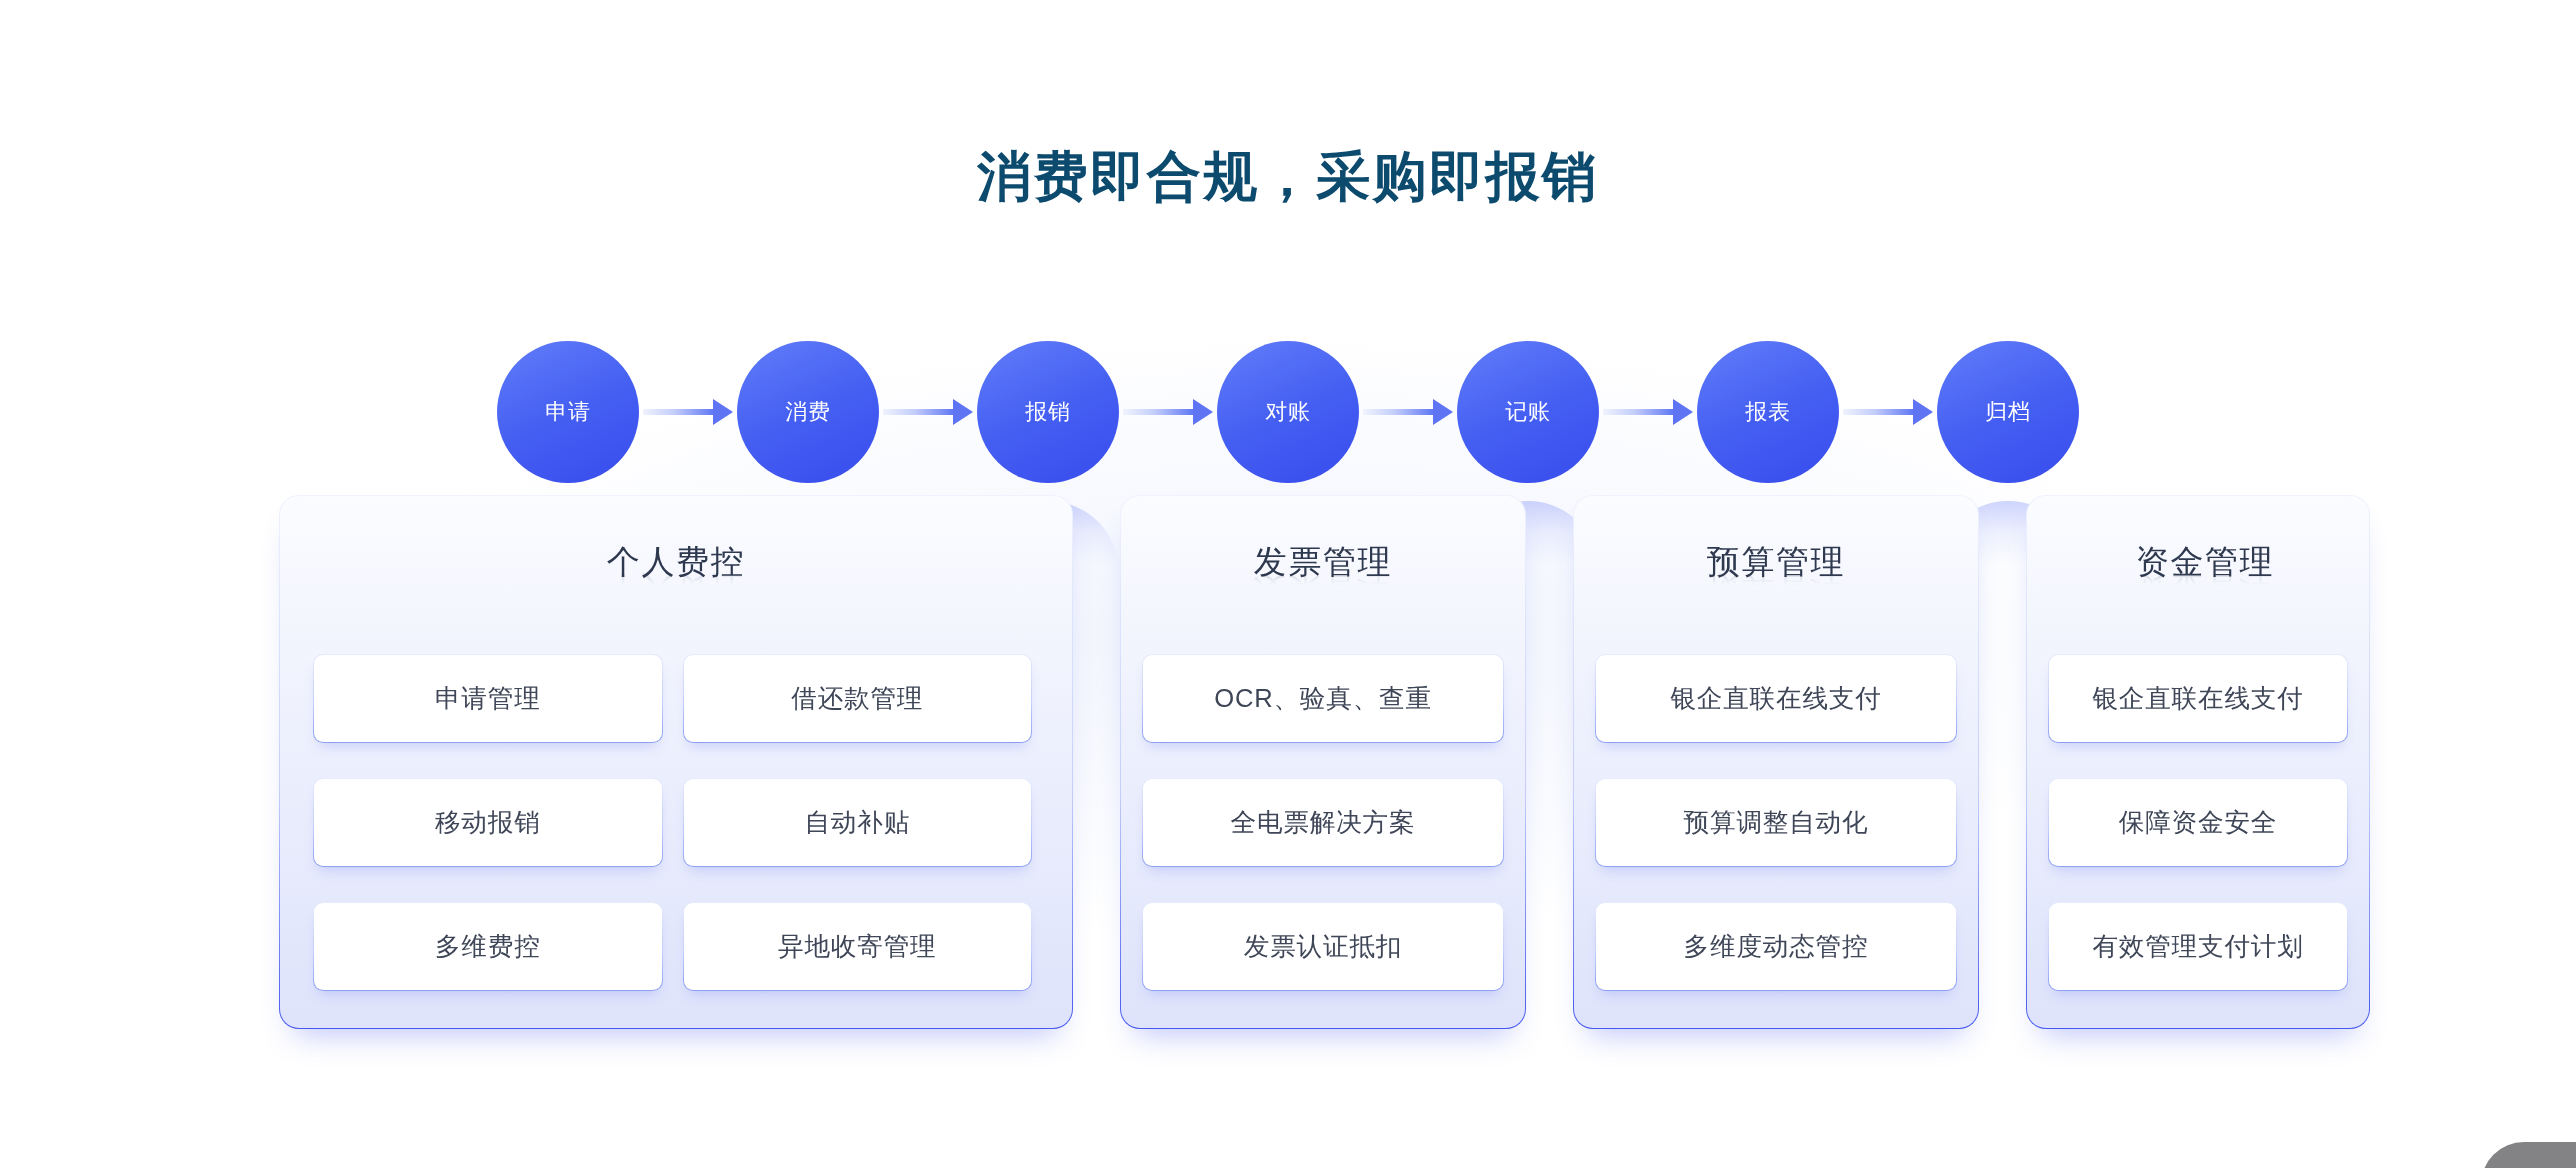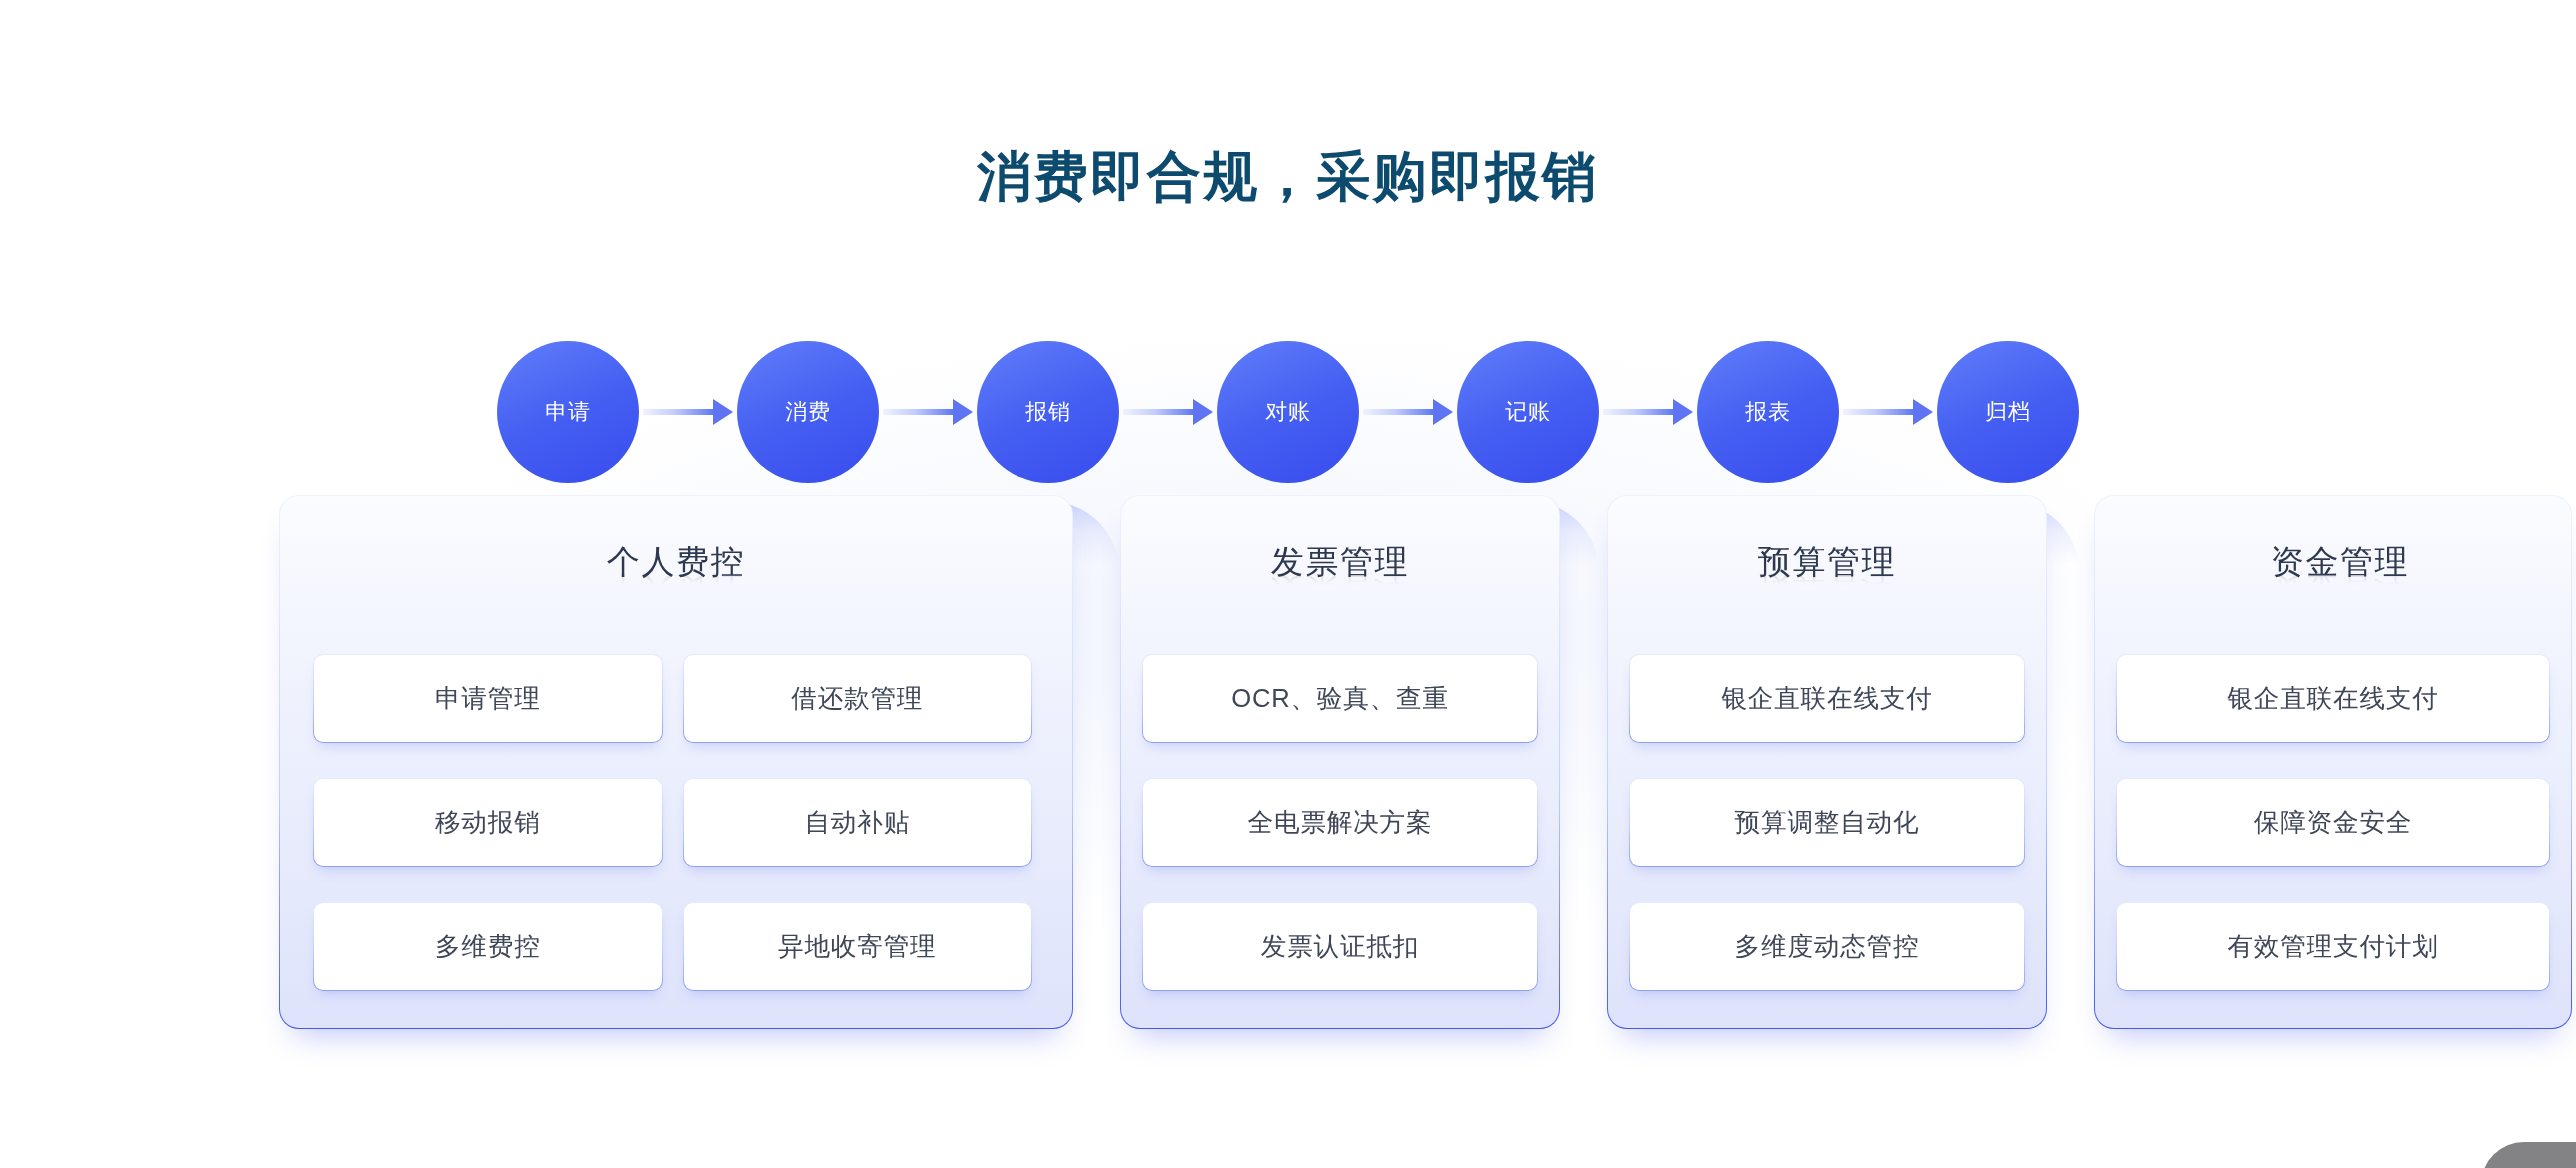--- a/index.html
+++ b/index.html
@@ -65,22 +65,22 @@
   }
   .card{
     position:relative;height:534px;box-sizing:border-box;
     border:1.6px solid transparent;border-radius:20px;
     background:linear-gradient(180deg,#fbfcff 0%,#eef1fd 42%,#dee3fb 100%) padding-box,
                linear-gradient(180deg,#f0f3fe 0%,#c5d0fa 55%,#4457ee 100%) border-box;
     box-shadow:0 20px 30px -15px rgba(70,90,235,0.35);
     margin-left:24px;
   }
   .card-wide{width:794px;}
-  .card-narrow{width:440px;}
-  .card-narrow-last{width:478px;padding-left:14px;}
+  .card-narrow{width:406px;}
+  .card-narrow-last{width:344px;padding-left:14px;}
   .card-title{
     margin:46px 0 0 0;text-align:center;
     font-size:33px;line-height:40px;font-weight:500;color:#2E394F;letter-spacing:1.6px;
     -webkit-box-reflect:below -13px linear-gradient(transparent 60%, rgba(0,0,0,0.20));
   }
   .card-items{
     position:absolute;top:158px;left:20.6px;right:20.6px;
     display:grid;grid-auto-rows:89px;row-gap:35px;
   }
   .card-items.two-col{

